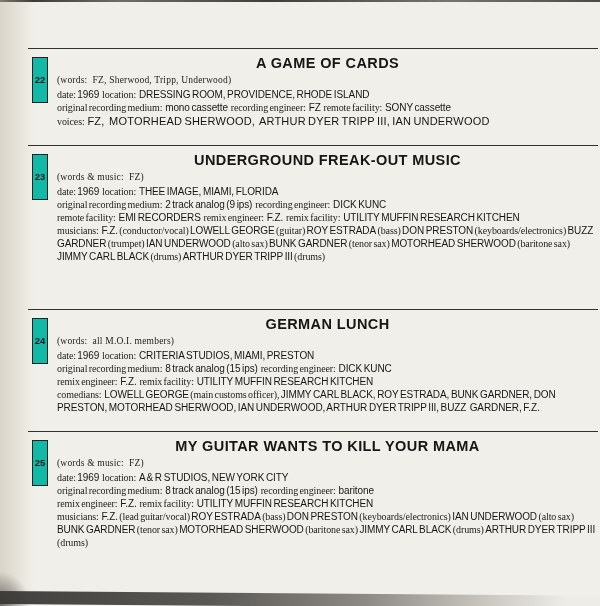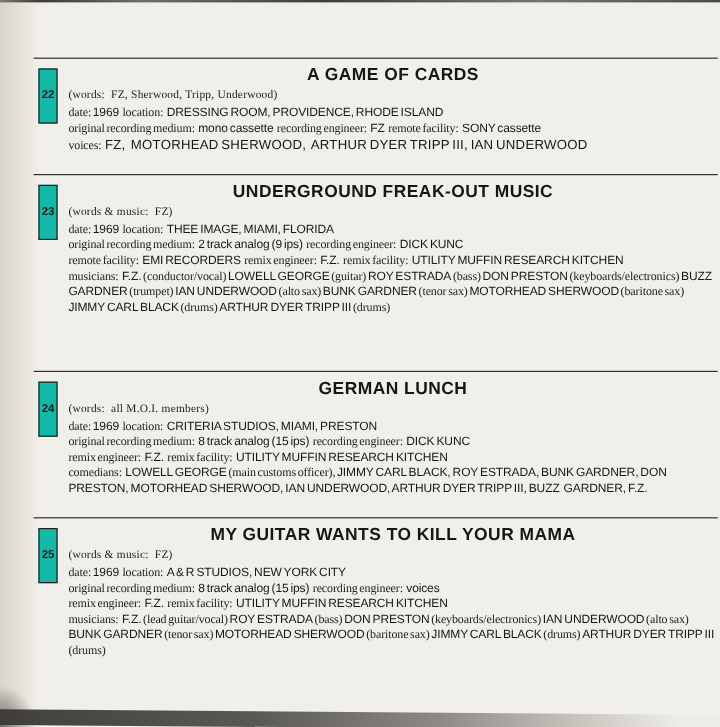--- a/index.html
+++ b/index.html
@@ -113,21 +113,21 @@
       <p class="bodyline"><span class="label">remix engineer:  </span><span class="value">F.Z.</span><span class="label">  remix facility:  </span><span class="value">UTILITY MUFFIN RESEARCH KITCHEN</span></p>
       <p class="bodyline"><span class="label">comedians:  </span><span class="value">LOWELL GEORGE</span><span class="label"> (main customs officer), </span><span class="value">JIMMY CARL BLACK, ROY ESTRADA, BUNK GARDNER, DON PRESTON, MOTORHEAD SHERWOOD, IAN UNDERWOOD, ARTHUR DYER TRIPP III, BUZZ  GARDNER, F.Z.</span></p>
     </section>
     <section class="section">
       <div class="heading">
         <span class="badge">25</span>
         <h2 class="title">MY GUITAR WANTS TO KILL YOUR MAMA</h2>
       </div>
       <p class="credit">(words &amp; music:  FZ)</p>
       <p class="bodyline"><span class="label">date: </span><span class="value">1969</span><span class="label">  location:  </span><span class="value">A &amp; R STUDIOS, NEW YORK CITY</span></p>
-      <p class="bodyline"><span class="label">original recording medium:  </span><span class="value">8 track analog (15 ips)</span><span class="label">  recording engineer:  </span><span class="value">voices</span></p>
+      <p class="bodyline"><span class="label">original recording medium:  </span><span class="value">8 track analog (15 ips)</span><span class="label">  recording engineer:  </span><span class="value">baritone</span></p>
       <p class="bodyline"><span class="label">remix engineer:  </span><span class="value">F.Z.</span><span class="label">  remix facility:  </span><span class="value">UTILITY MUFFIN RESEARCH KITCHEN</span></p>
       <p class="bodyline"><span class="label">musicians:  </span><span class="value">F.Z.</span><span class="label"> (lead guitar/vocal) </span><span class="value">ROY ESTRADA</span><span class="label"> (bass) </span><span class="value">DON PRESTON</span><span class="label"> (keyboards/electronics) </span><span class="value">IAN UNDERWOOD</span><span class="label"> (alto sax) </span><span class="value">BUNK GARDNER</span><span class="label"> (tenor sax) </span><span class="value">MOTORHEAD SHERWOOD</span><span class="label"> (baritone sax) </span><span class="value">JIMMY CARL BLACK</span><span class="label"> (drums) </span><span class="value">ARTHUR DYER TRIPP III</span><span class="label"> (drums)</span></p>
     </section>
   </main>
 
 <div class="bottom-strip"></div>
 <div class="bottom-edge"></div>
 <div class="corner-curl"></div>
 
 </body></html>

